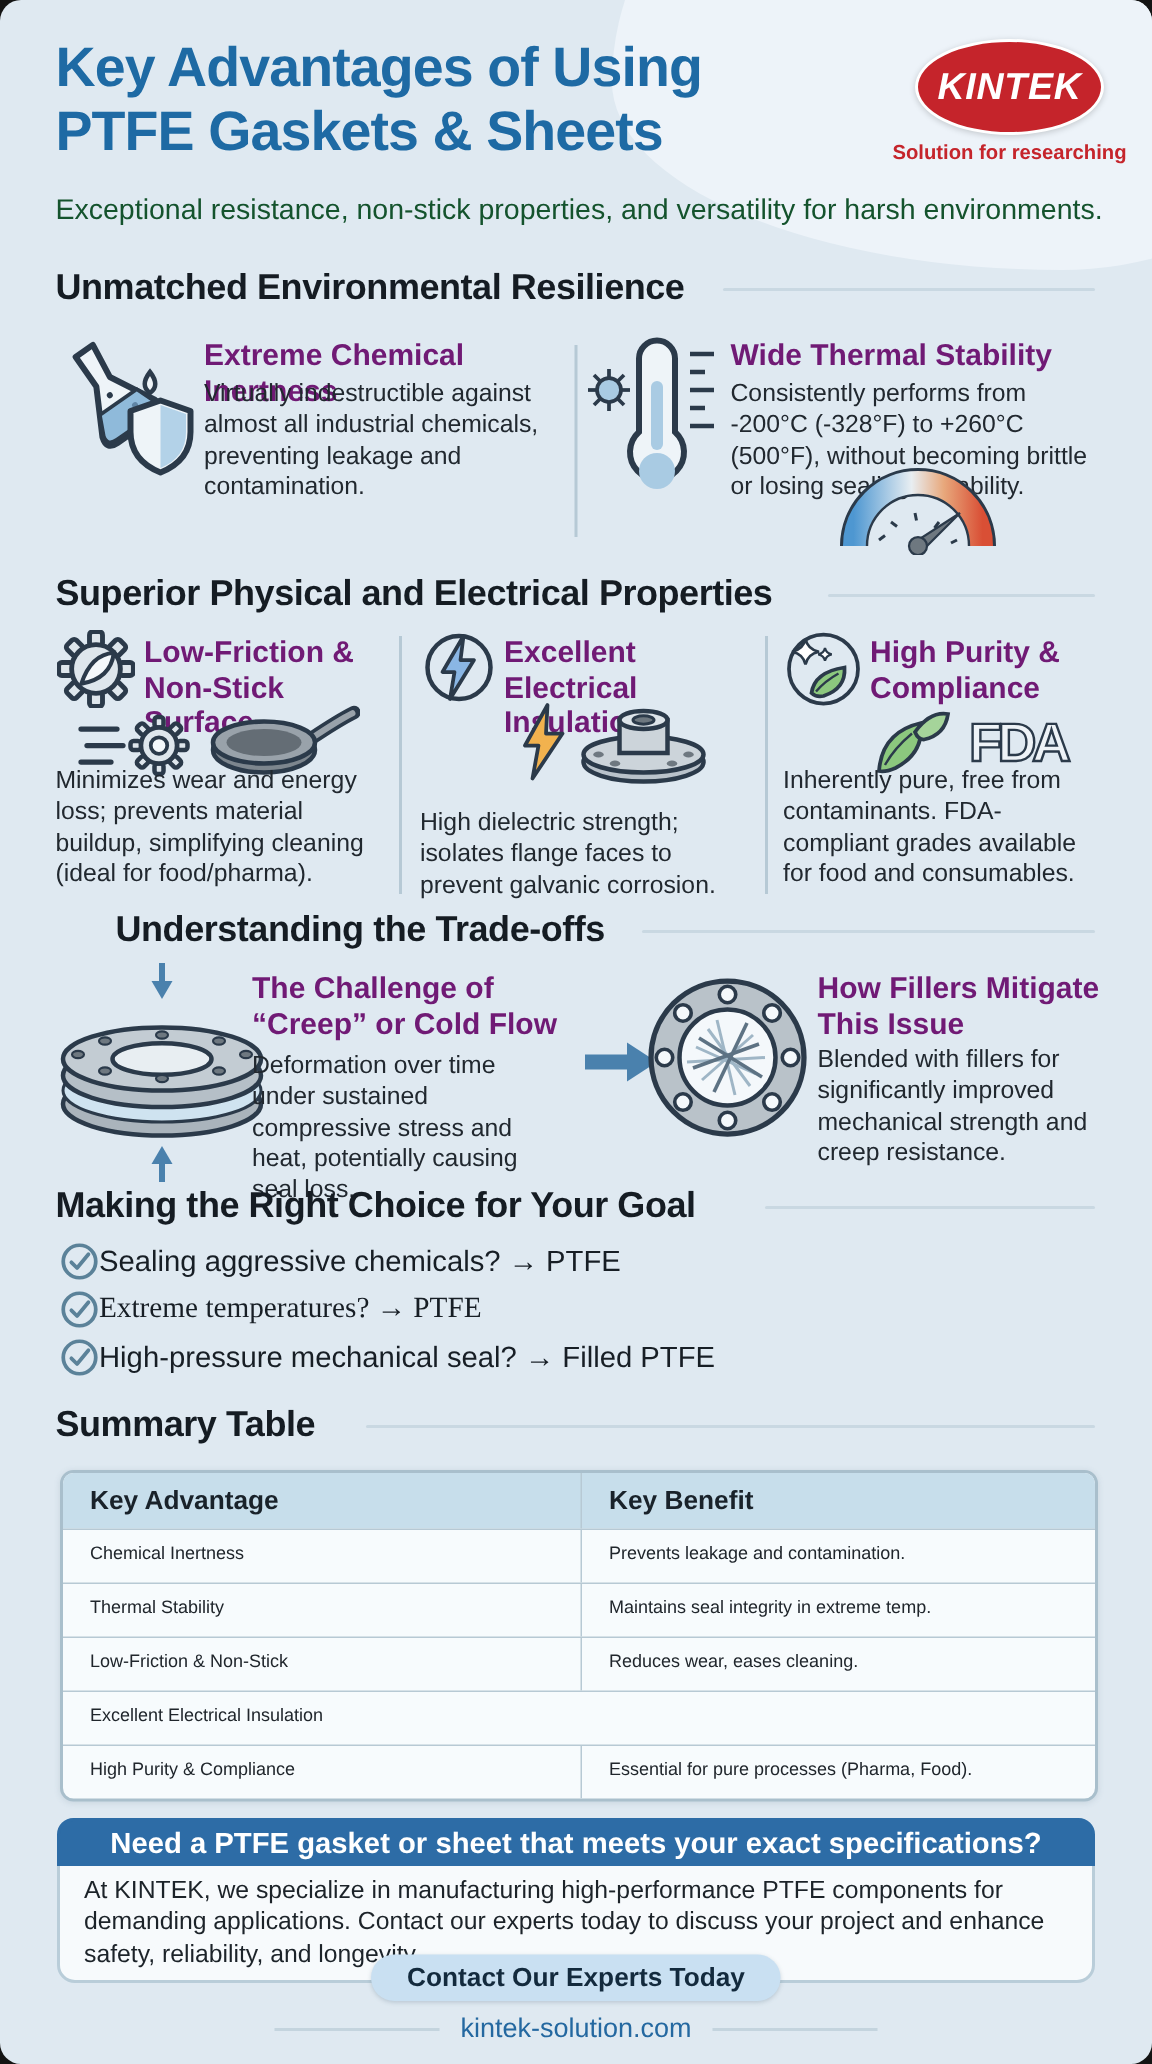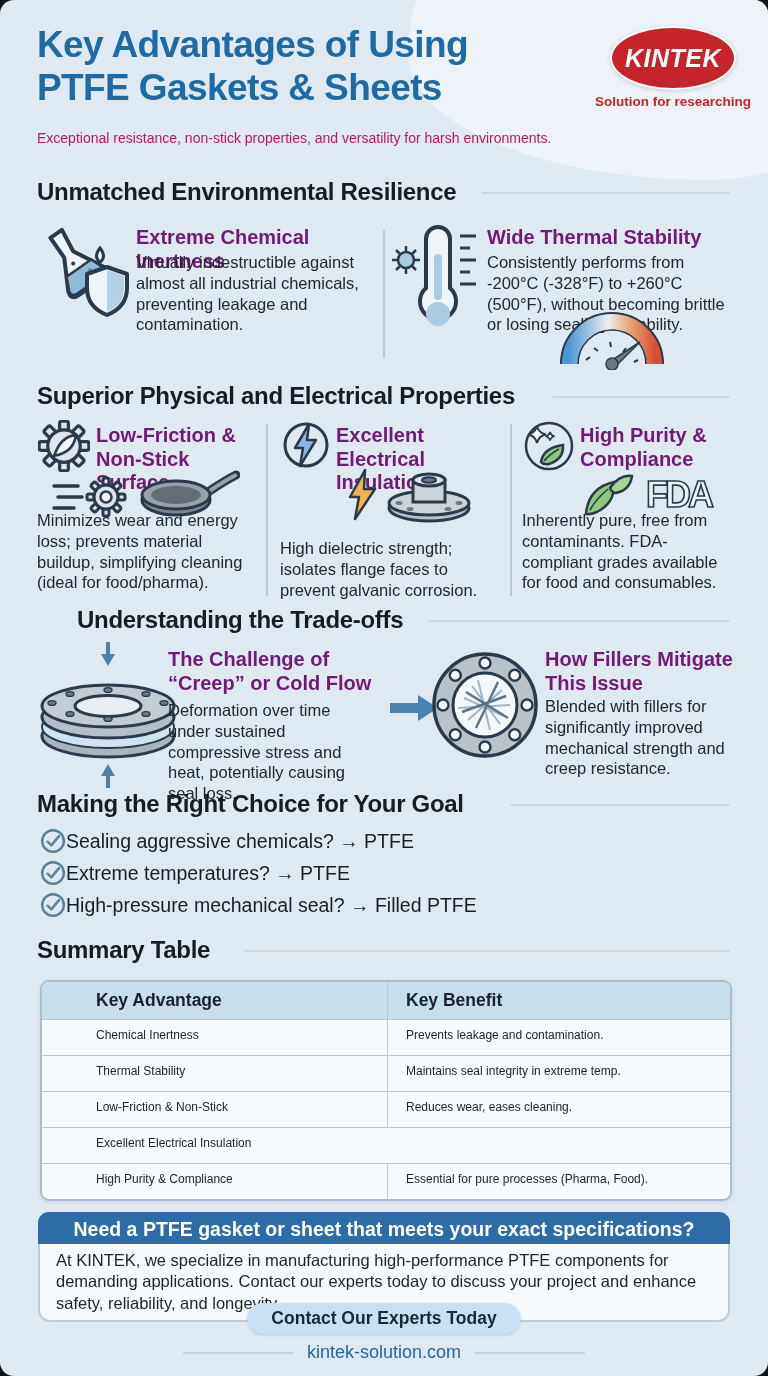--- a/index.html
+++ b/index.html
@@ -13,36 +13,36 @@
   .abs{position:absolute;}
   
   .main-title{left:37px; top:24px; font-size:37px; font-weight:bold; color:#1e6aa4;
     line-height:1.16; letter-spacing:-0.6px;}
   .logo-oval{left:610px; top:26px; width:122px; height:60px; background:#c5242b;
     border-radius:50%; border:2px solid #fff; display:flex; align-items:center;
     justify-content:center; box-shadow:0 1px 4px rgba(0,0,0,.18);}
   .logo-oval span{color:#fff; font-weight:bold; font-style:italic; font-size:25px; letter-spacing:.5px;}
   .logo-tag{left:588px; top:94px; width:170px; text-align:center; color:#c5242b;
     font-weight:bold; font-size:13.5px;}
-  .subtitle{left:37px; top:130px; width:706px; font-size:14px; color:#be185d;}
+  .subtitle{left:37px; top:130px; width:706px; font-size:19px; color:#14532d;}
   
   .sec-h{font-size:24px; font-weight:bold; color:#151c23; letter-spacing:-0.3px;}
   .sec-line{height:2px; background:#c9d8e2; border-radius:1px;}
   .vline{width:2px; background:#b6c9d5;}
   .card-title{font-size:20px; font-weight:bold; color:#701a75; line-height:1.18;}
   .body-txt{font-size:16.5px; line-height:1.26; color:#21282f;}
   
   .check-item{display:flex; align-items:center; gap:0; font-size:19.5px; color:#171e25;}
   
   .sum-table{left:40px; top:980px; width:688px; border:2px solid #a9bfcc; border-radius:9px;
     overflow:hidden; background:#f7fbfd; box-shadow:0 1px 4px rgba(70,100,120,.15);}
   .t-row{display:grid; grid-template-columns:345px 343px; border-top:1.5px solid #b7c9d4;}
   .t-row:first-child{border-top:none; background:#c7deeb;}
   .t-cell{padding:8px 0 8px 18px; font-size:12px; border-left:1.5px solid #b7c9d4; min-height:19px;}
-  .t-cell:first-child{border-left:none;margin-left:36px;}
+  .t-cell:first-child{border-left:none;}
   .t-head .t-cell{font-weight:bold; font-size:17.5px; color:#19222a;}
   
   .cta-card{left:38px; top:1212px; width:692px; height:110px; background:#f7fafc;
     border:2px solid #b9cdd9; border-radius:12px; box-sizing:border-box;}
   .cta-bar{position:absolute; left:-2px; top:-2px; width:692px; height:32px; background:#2d6ca6;
     border:2px solid #2d6ca6; border-radius:11px 11px 0 0; color:#fff; font-weight:bold;
     font-size:19.5px; text-align:center; line-height:31px; box-sizing:border-box;}
   .cta-body{position:absolute; left:16px; top:36px; width:660px; font-size:16.5px;
     line-height:1.3; color:#1c2329;}
   .cta-btn{position:absolute; left:50%; bottom:-14px; transform:translateX(-50%);
@@ -322,21 +322,21 @@
   <div class="abs sec-h" style="left:37px; top:790px;">Making the Right Choice for Your Goal</div>
   <div class="abs sec-line" style="left:510px; top:804px; width:220px;"></div>
 
   <div class="abs check-item" style="left:40px; top:828px;">
     <svg width="26" height="26" viewBox="0 0 24 24">
       <circle cx="12" cy="12" r="10" fill="none" stroke="#5b8299" stroke-width="2.3"></circle>
       <path d="M7 12.5 L10.5 16 L17.5 7.5" fill="none" stroke="#5b8299" stroke-width="2.3" stroke-linecap="round" stroke-linejoin="round"></path>
     </svg>
     <span>Sealing aggressive chemicals? → PTFE</span>
   </div>
-  <div class="abs check-item" style="left:40px; top:860px;">
+  <div class="abs check-item" style="left:40px; top:860px;font-family:Liberation Serif, serif;">
     <svg width="26" height="26" viewBox="0 0 24 24">
       <circle cx="12" cy="12" r="10" fill="none" stroke="#5b8299" stroke-width="2.3"></circle>
       <path d="M7 12.5 L10.5 16 L17.5 7.5" fill="none" stroke="#5b8299" stroke-width="2.3" stroke-linecap="round" stroke-linejoin="round"></path>
     </svg>
     <span>Extreme temperatures? → PTFE</span>
   </div>
   <div class="abs check-item" style="left:40px; top:892px;">
     <svg width="26" height="26" viewBox="0 0 24 24">
       <circle cx="12" cy="12" r="10" fill="none" stroke="#5b8299" stroke-width="2.3"></circle>
       <path d="M7 12.5 L10.5 16 L17.5 7.5" fill="none" stroke="#5b8299" stroke-width="2.3" stroke-linecap="round" stroke-linejoin="round"></path>

